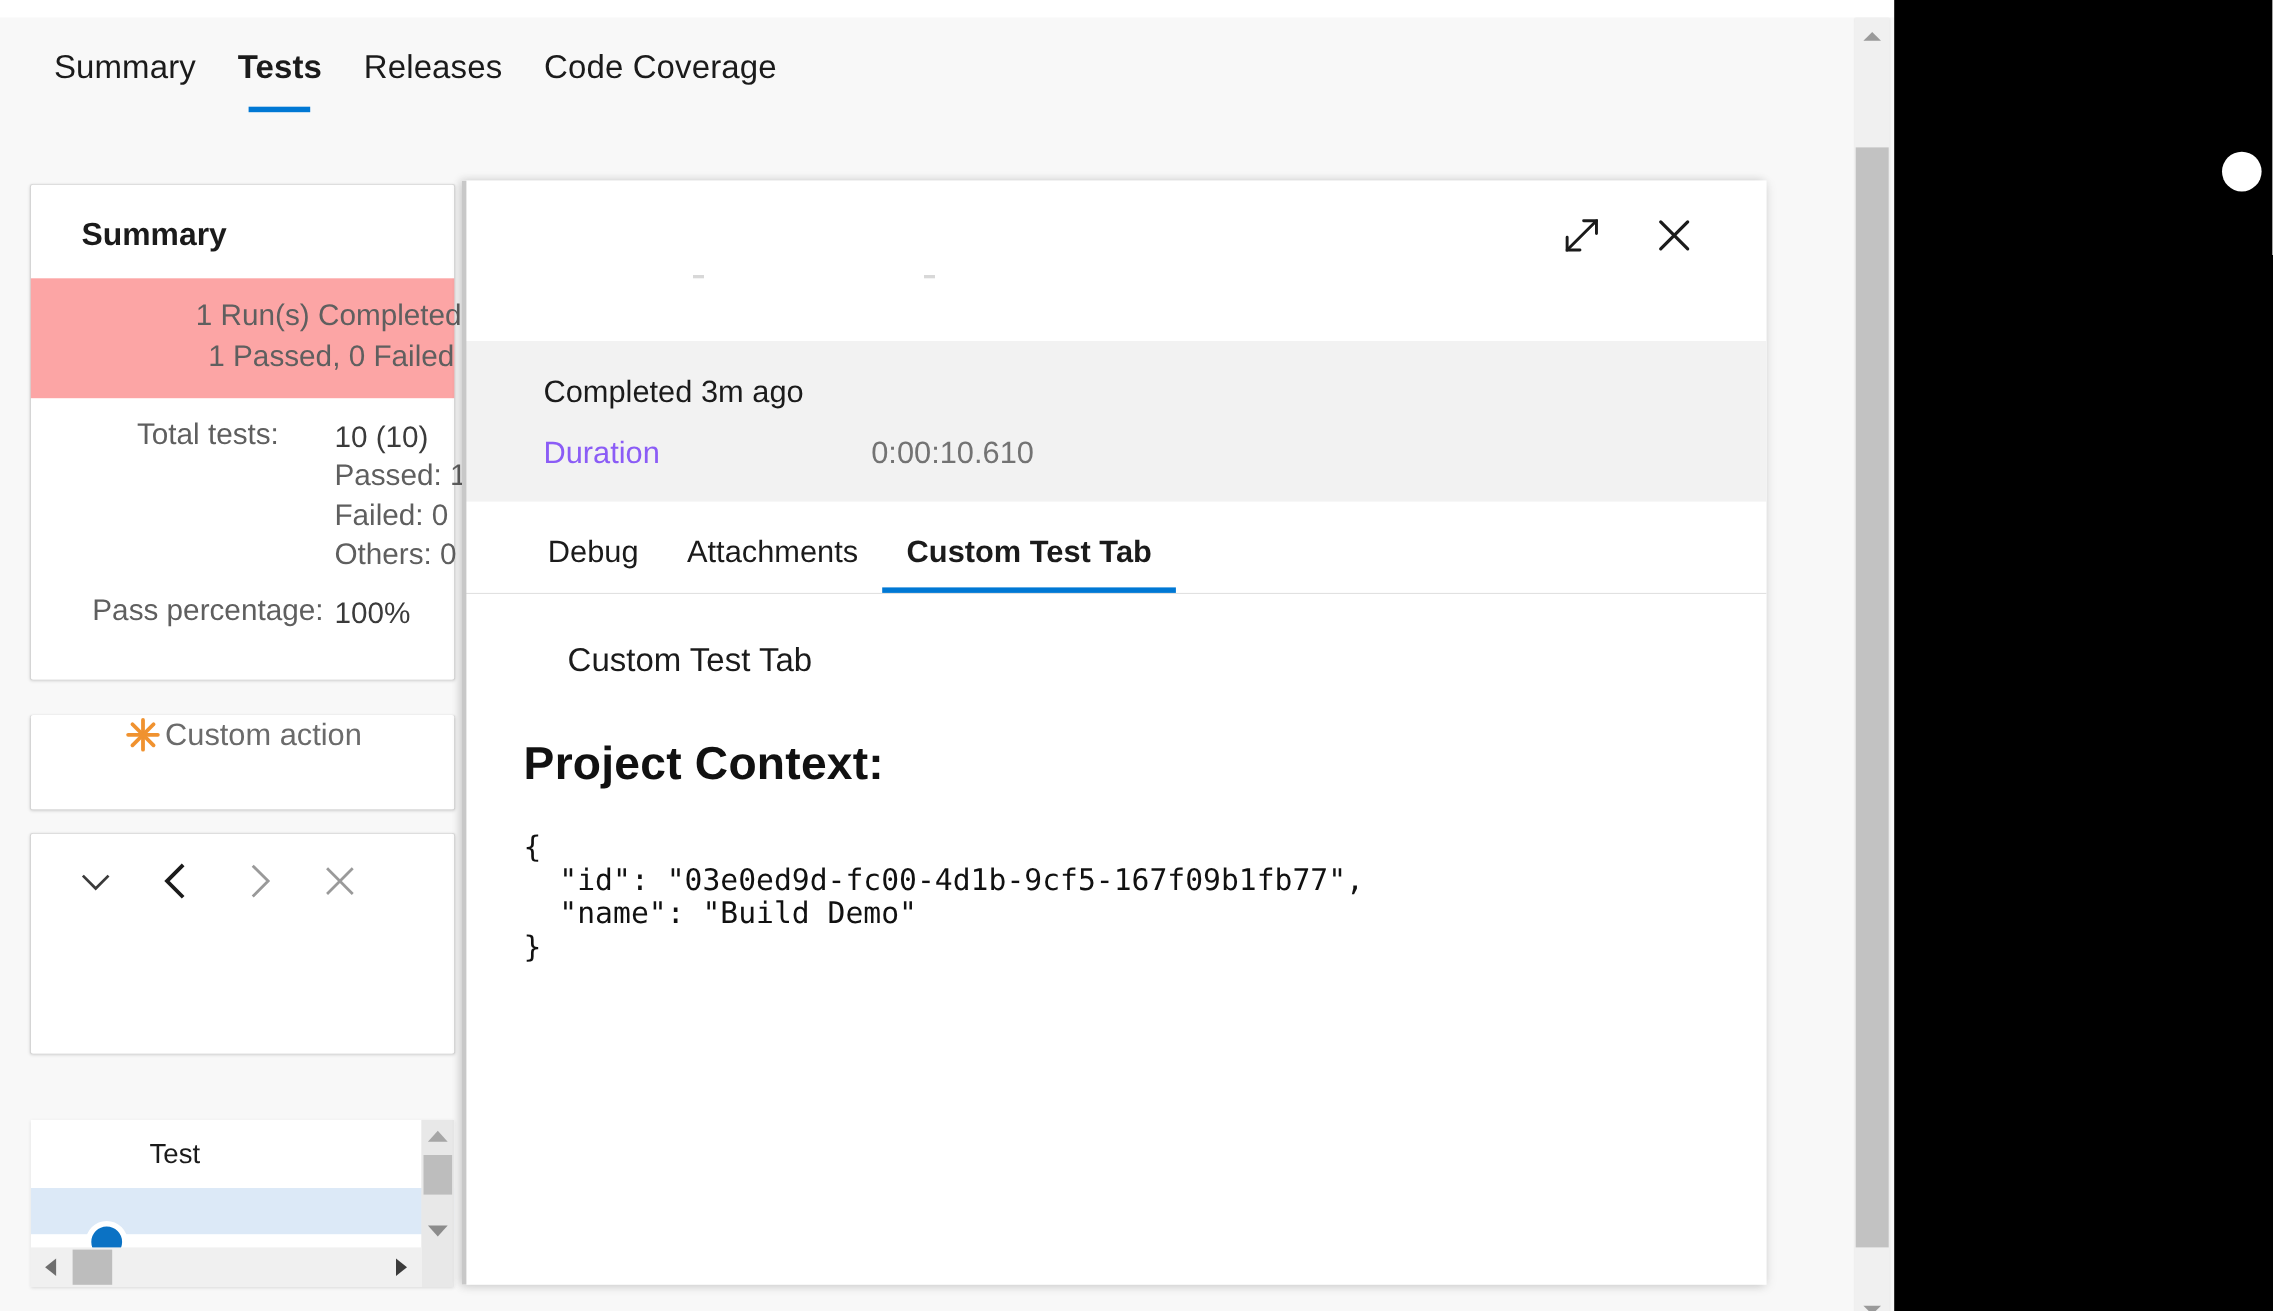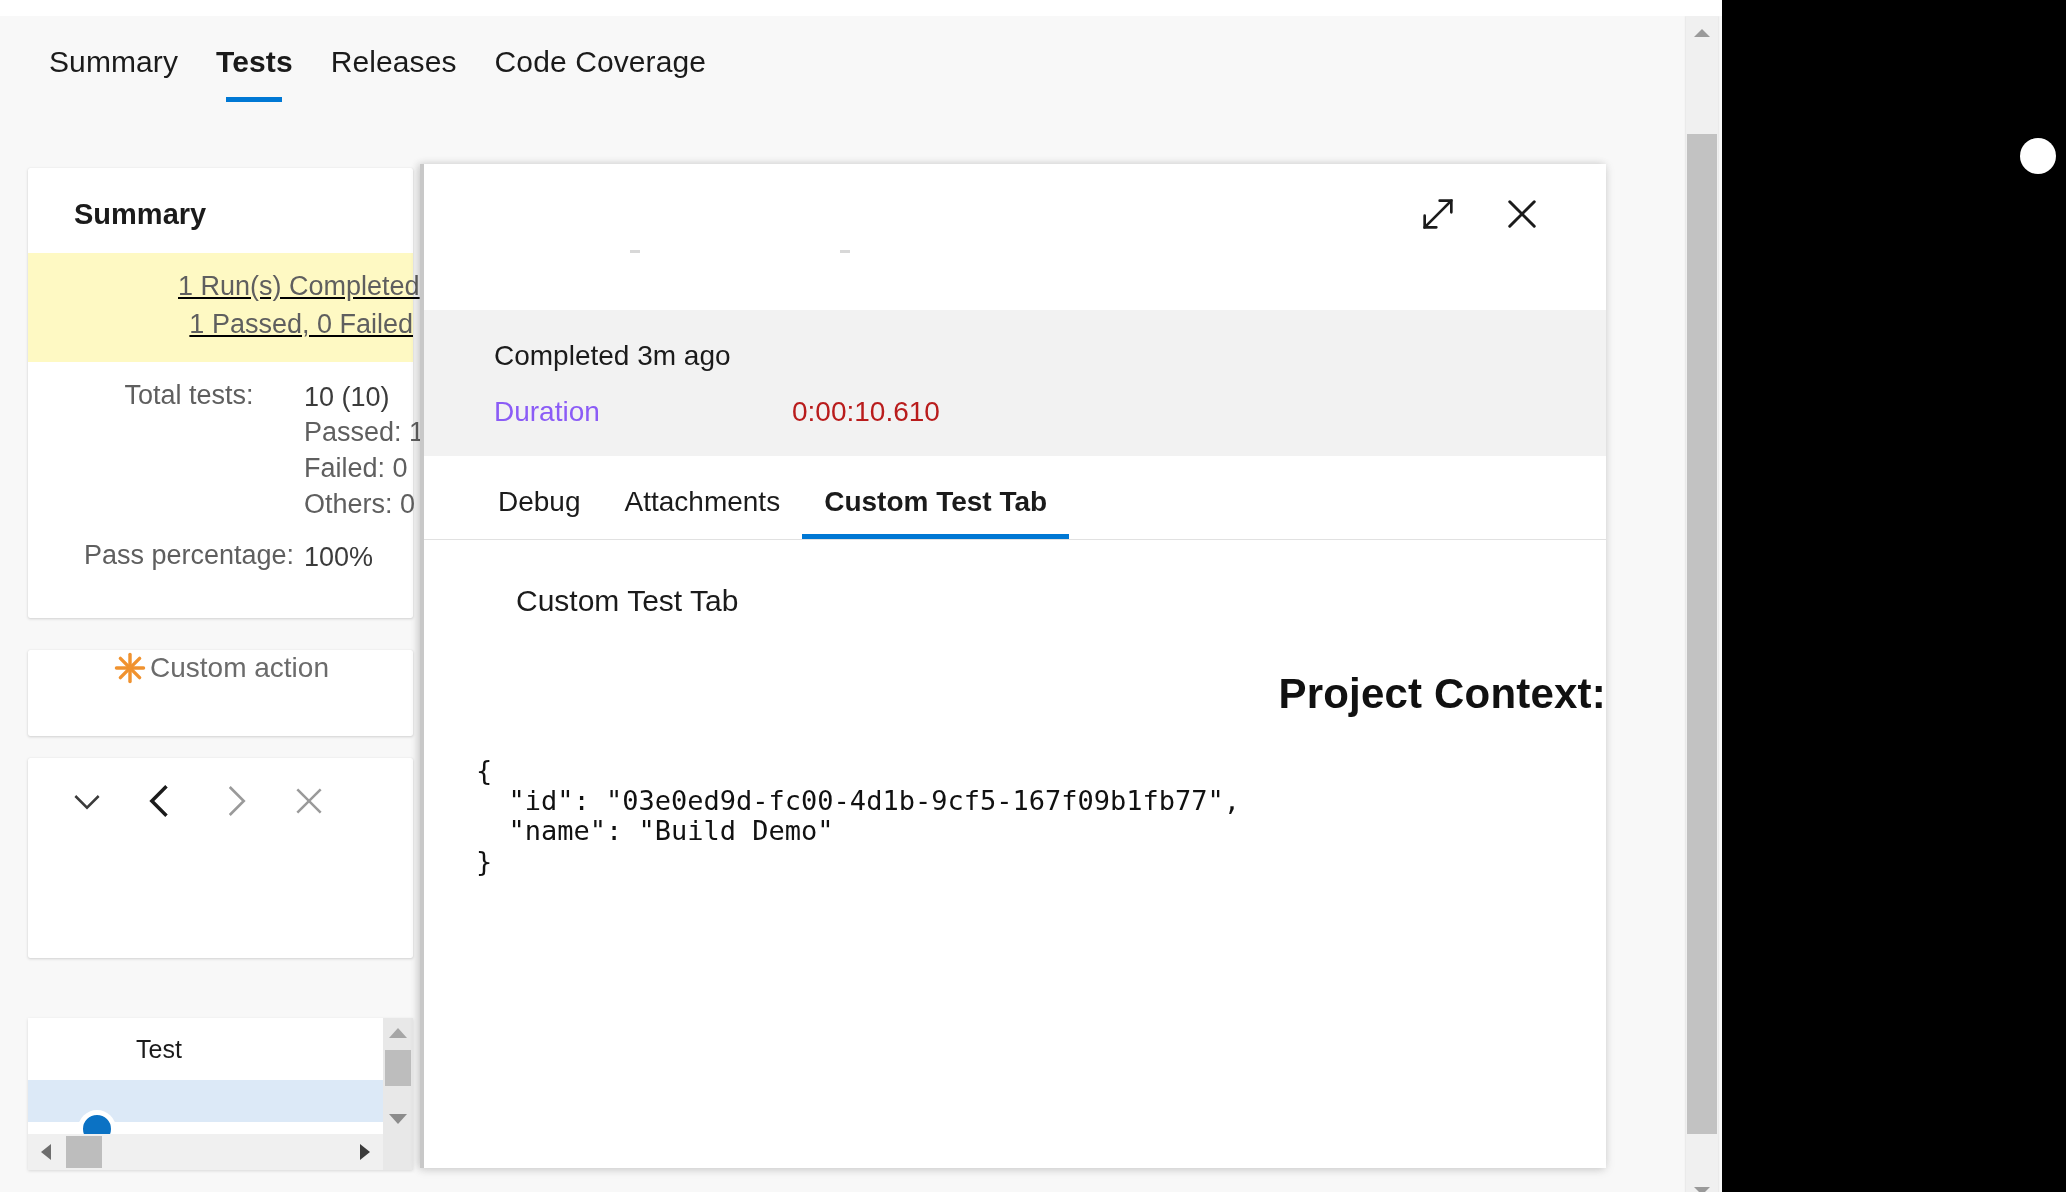--- a/index.html
+++ b/index.html
@@ -77,24 +77,23 @@
   }
 
   #summary-card { width: 385px; padding-bottom: 8px; }
   #summary-title {
     font-size: 29px;
     font-weight: 700;
     color: #1b1b1b;
     padding: 30px 0 22px 46px;
   }
   #run-banner {
-    background: #fef9c3;
+    background: #fca5a5;
     padding: 14px 0 18px 0;
     line-height: 1.42;
-    text-decoration: underline;
   }
   .run-banner-line {
     font-size: 27px;
     color: #5f5f5f;
     text-align: right;
     padding-right: 0;
     margin-left: 150px;
     white-space: nowrap;
   }
   .stat-row {
@@ -287,21 +286,21 @@
   #dp-completed {
     font-size: 28px;
     color: #1b1b1b;
     margin-bottom: 24px;
   }
   #dp-duration-row {
     display: flex;
     font-size: 28px;
   }
   #dp-duration-label { color: #8b5cf6; width: 298px; flex: none; }
-  #dp-duration-value { color: #b91c1c; }
+  #dp-duration-value { color: #737373; }
 
   #dp-tabs {
     height: 84px;
     display: flex;
     align-items: flex-end;
     padding-left: 56px;
     border-bottom: 1px solid #e1e1e1;
     box-sizing: border-box;
   }
   .dp-tab {
@@ -330,21 +329,20 @@
     font-size: 30px;
     color: #1b1b1b;
     padding-left: 40px;
   }
   #dp-heading {
     font-size: 42px;
     font-weight: 700;
     color: #111111;
     margin-top: 52px;
     letter-spacing: .2px;
-    text-align: right;
   }
   #dp-code {
     margin-top: 38px;
     font-family: "DejaVu Sans Mono", "Liberation Mono", monospace;
     font-size: 27px;
     line-height: 1.12;
     color: #111111;
     white-space: pre;
   }
 

